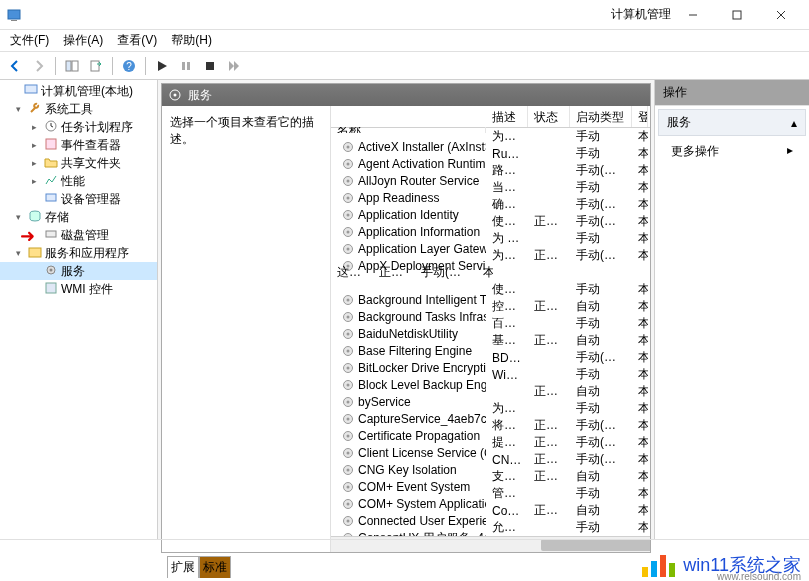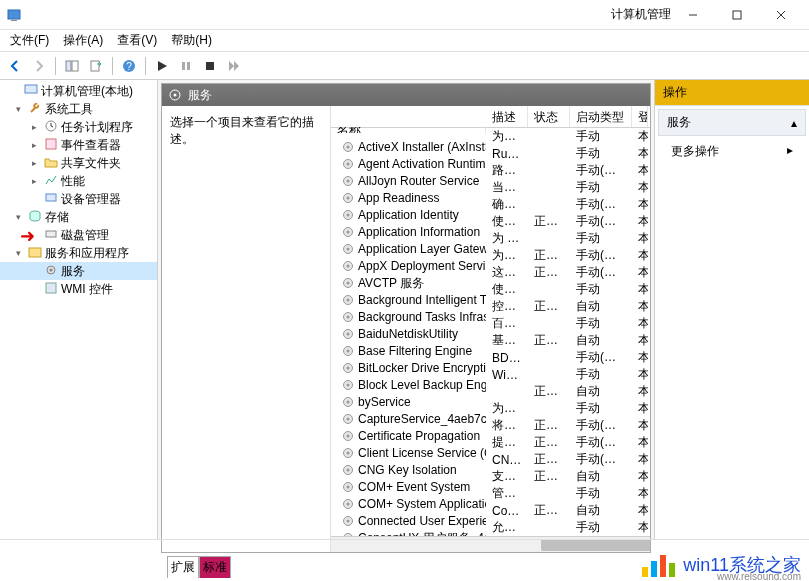--- a/index.html
+++ b/index.html
@@ -48,24 +48,24 @@
 .row .cicon { width:14px; height:14px; margin-left:4px; }
 .c-name { width: 155px; display:flex; align-items:center; gap:3px;margin-top:21px; }
 .c-desc { width: 42px; }
 .c-stat { width: 42px; }
 .c-start { width: 62px; }
 .c-log { width: 16px; }
 .hscroll { height: 16px; background:#f0f0f0; border-top:1px solid #d0d0d0; position:relative; }
 .hscroll .thumb { position:absolute; left: 210px; top:2px; width:120px; height:12px; background:#c0c0c0; border-radius:2px; }
 .tabs { height: 22px; display:flex; align-items:flex-end; padding: 0 6px; gap:0; margin-top:3px; }
 .tabs .tab { padding: 2px 3px; border: 1px solid #aaa; border-bottom:none; font-size:12px; background:#fff; cursor:default; }
-.tabs .tab.inactive { background:#be185d; }
+.tabs .tab.inactive { background:#a16207; }
 
 .actions { width: 154px; display:flex; flex-direction:column; }
-.actions-header { background: #eab308; padding: 4px 8px; font-size: 12px; border-bottom: 1px solid #e0e0e0; }
+.actions-header { background: #a3a3a3; padding: 4px 8px; font-size: 12px; border-bottom: 1px solid #e0e0e0; }
 .actions-group { padding: 4px 8px; background: #eef2f7; border: 1px solid #d8dde4; margin: 3px; font-size:12px; display:flex; justify-content:space-between; align-items:center; }
 .actions-item { padding: 4px 16px; font-size:12px; cursor:default; }
 
 
 .bottom { height: 42px; position:relative; border-top:1px solid #e0e0e0; }
 .watermark { position:absolute; right:8px; bottom:4px; display:flex; align-items:center; gap:8px; font-size:18px; color:#1d4ed8; }
 .wm-bars { display:flex; gap:3px; align-items:flex-end; height:24px; }
 .wm-bars span { width:6px; display:block; }
 .wm-bars .b1{height:10px;background:#f9c200;} .wm-bars .b2{height:16px;background:#00a4ef;} .wm-bars .b3{height:22px;background:#f25022;} .wm-bars .b4{height:14px;background:#7fba00;}
 .wm-url { position:absolute; right:8px; bottom:-1px; font-size:10px; color:#888; }
@@ -375,27 +375,20 @@
                       <circle cx="7" cy="7" r="1.5" fill="#999"></circle>
                     </svg></span>
                   <span>AppX Deployment Service ...</span>
                 </div>
                 <div class="cell c-desc">为部 ...</div>
                 <div class="cell c-stat">正在 ...</div>
                 <div class="cell c-start">手动(触发 ...</div>
                 <div class="cell c-log">本</div>
               </div>
               <div class="row">
-                <div class="cell c-name">
-                  <span class="cicon"><svg width="14" height="14" viewBox="0 0 14 14">
-                      <circle cx="7" cy="7" r="4.5" fill="#e6e6e6" stroke="#999"></circle>
-                      <circle cx="7" cy="7" r="1.5" fill="#999"></circle>
-                    </svg></span>
-                  <span>AVCTP 服务</span>
-                </div>
                 <div class="cell c-desc">这是 ...</div>
                 <div class="cell c-stat">正在 ...</div>
                 <div class="cell c-start">手动(触发 ...</div>
                 <div class="cell c-log">本</div>
               </div>
               <div class="row">
                 <div class="cell c-name">
                   <span class="cicon"><svg width="14" height="14" viewBox="0 0 14 14">
                       <circle cx="7" cy="7" r="4.5" fill="#e6e6e6" stroke="#999"></circle>
                       <circle cx="7" cy="7" r="1.5" fill="#999"></circle>

